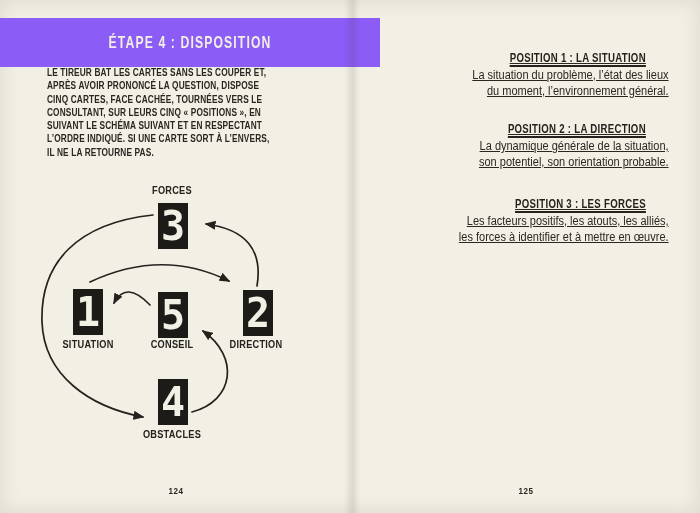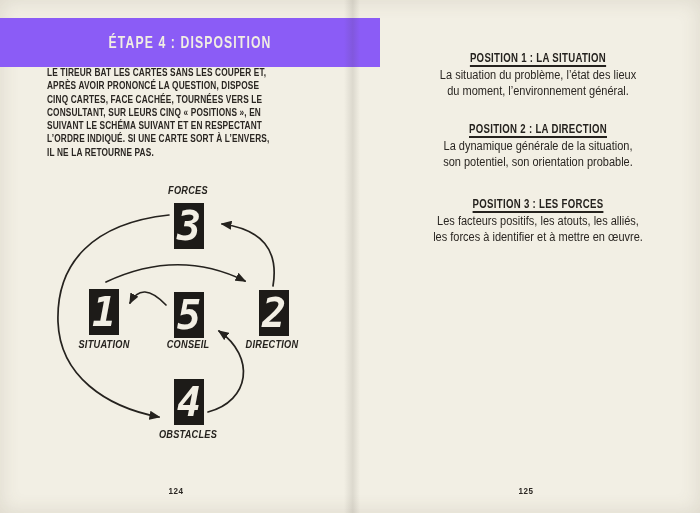--- a/index.html
+++ b/index.html
@@ -27,21 +27,21 @@
     color:#f1eee3;font-weight:700;font-size:16.5px;letter-spacing:1.5px;
     white-space:nowrap;transform:scaleX(.74);transform-origin:center;
   }
   
   .intro{position:absolute;left:47px;top:66px;width:300px;}
   .intro-line{
     font-weight:700;font-size:11.5px;line-height:13.3px;white-space:nowrap;
     transform:scaleX(.72);transform-origin:0 0;letter-spacing:.2px;color:#2a2622;
   }
   
-  .diagram{position:absolute;left:16px;top:0;width:352px;height:482px;font-style:italic;}
+  .diagram{position:absolute;left:0;top:0;width:352px;height:482px;}
   .diagram svg{position:absolute;left:0;top:0;pointer-events:none;}
   .card{
     position:absolute;width:30px;height:46px;background:#1d1b18;
     display:flex;align-items:center;justify-content:center;
     color:#f2efe4;font-family:"DejaVu Sans Mono",monospace;
     font-weight:700;font-size:40px;line-height:46px;
   }
   .card-n1{left:73px;top:289px}
   .card-n2{left:243px;top:290px}
   .card-n3{left:158px;top:203px}
@@ -51,21 +51,21 @@
     position:absolute;width:110px;text-align:center;
     font-weight:700;font-size:11.5px;letter-spacing:.3px;white-space:nowrap;
     transform:scaleX(.8);transform-origin:center;color:#25221e;
   }
   .dlabel-forces{left:117px;top:184px}
   .dlabel-situation{left:33px;top:338px}
   .dlabel-conseil{left:117px;top:338px}
   .dlabel-direction{left:201px;top:338px}
   .dlabel-obstacles{left:117px;top:428px}
   
-  .section{position:absolute;left:24px;width:324px;text-align:center;}
+  .section{position:absolute;left:12px;width:324px;text-align:right;text-decoration:underline;}
   .sec-1{top:50px}.sec-2{top:121px}.sec-3{top:196px}.sec-4{top:270px}.sec-5{top:344px}
   .sec-heading{
     margin:0 0 2px 0;font-weight:700;font-size:13px;line-height:16px;
     letter-spacing:.4px;white-space:nowrap;
     transform:scaleX(.74);transform-origin:center;
     text-decoration:underline;text-decoration-thickness:1.5px;text-underline-offset:3px;
     color:#25221e;
   }
   .sec-line{
     font-size:12.5px;line-height:15.6px;white-space:nowrap;

